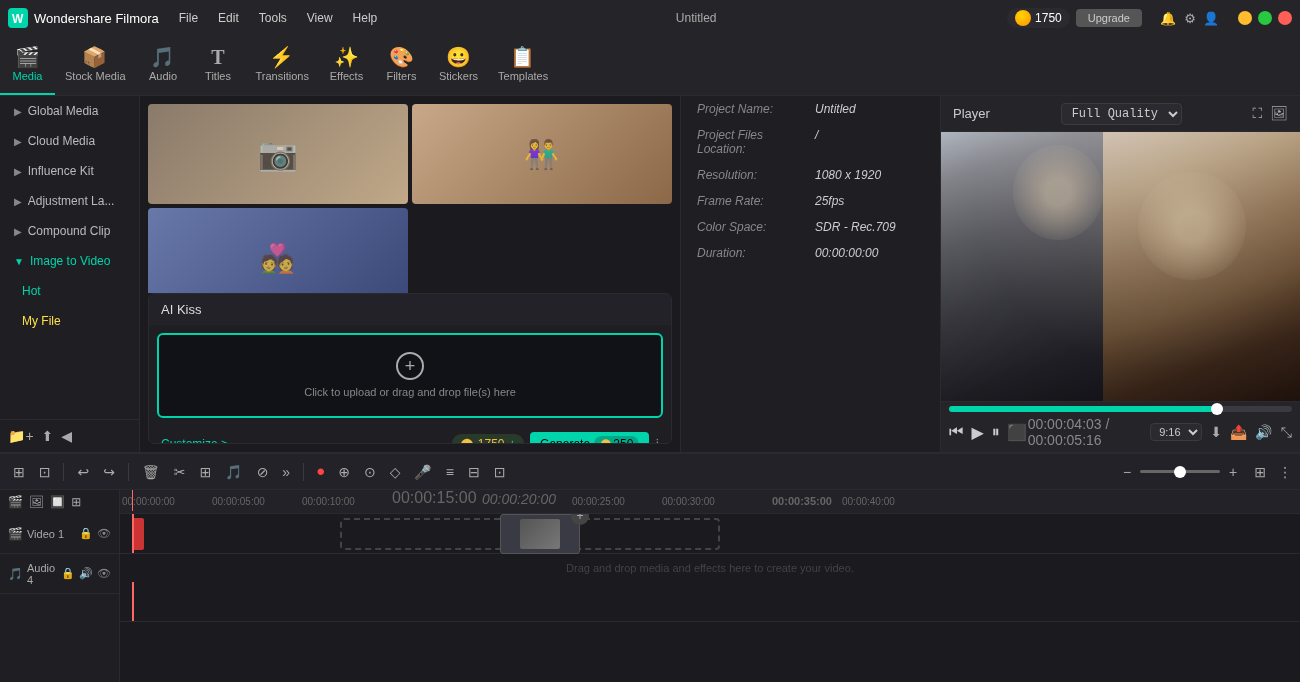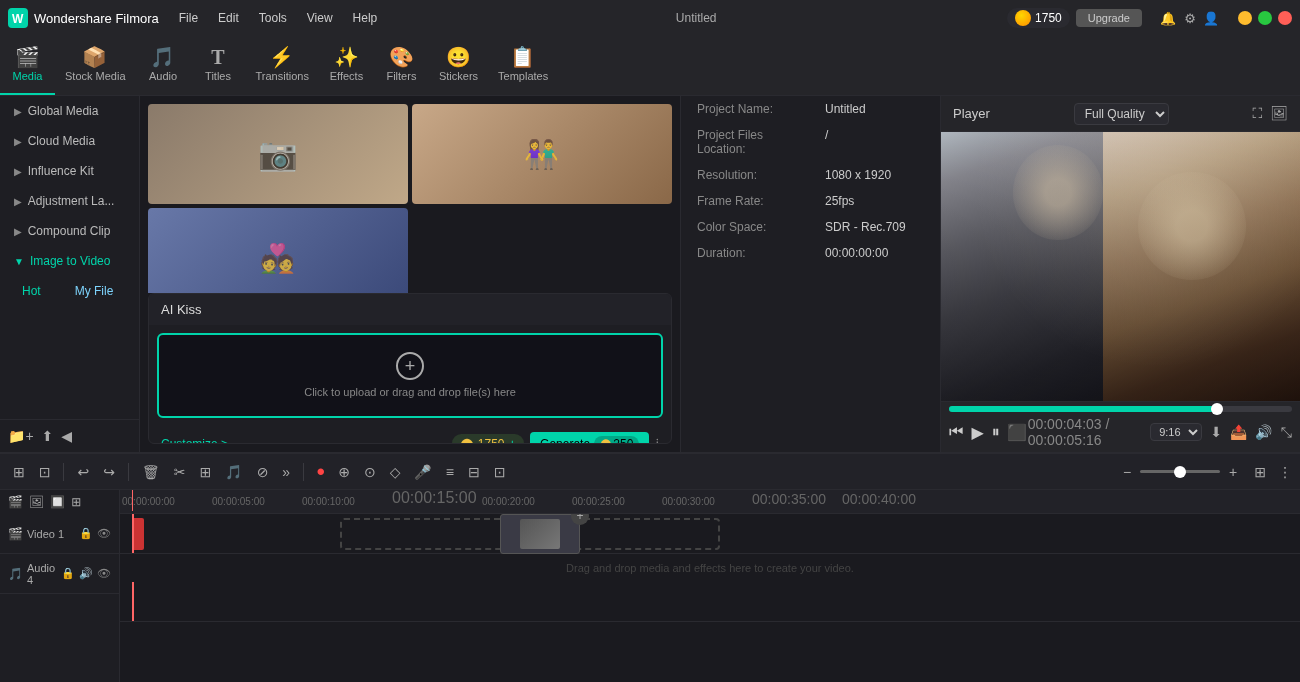--- a/index.html
+++ b/index.html
@@ -25,21 +25,21 @@
     
     .media-tabs { display: flex; background: #252529; border-bottom: 1px solid #2a2a30; flex-shrink: 0; height: 60px; }
     .media-tab { display: flex; flex-direction: column; align-items: center; justify-content: center; gap: 3px; padding: 6px 10px; cursor: pointer; color: #aaa; font-size: 11px; border-bottom: 2px solid transparent; min-width: 55px; }
     .media-tab.active { color: #00d4aa; border-bottom: 2px solid #00d4aa; }
     .tab-icon { font-size: 20px; line-height: 1; }
 
     
     .left-panel { display: flex; flex-direction: column; width: 140px; background: #1e1e23; border-right: 1px solid #2a2a30; flex-shrink: 0; }
     .left-panel-item { display: flex; align-items: center; gap: 6px; padding: 8px 12px; cursor: pointer; color: #bbb; font-size: 12px; border-left: 2px solid transparent; }
     .left-panel-item.sub { padding-left: 20px; color: #00d4aa; font-size: 12px; }
-    .left-panel-item.sub2 { padding-left: 20px; color: #7dd3fc; font-size: 12px; }
+    .left-panel-item.sub2 { padding-left: 20px; color: #fde047; font-size: 12px; }
     .chevron { font-size: 10px; color: #888; }
     .panel-bottom { display: flex; align-items: center; gap: 8px; padding: 8px; border-top: 1px solid #2a2a30; margin-top: auto; }
     .panel-bottom-btn { background: none; border: none; color: #aaa; cursor: pointer; font-size: 14px; }
 
     
     .center-panel { display: flex; flex-direction: column; flex: 1; background: #1a1a1f; overflow: hidden; }
 
     
     .media-grid { display: grid; grid-template-columns: repeat(2, 1fr); gap: 4px; padding: 8px; overflow-y: auto; max-height: 230px; }
     .media-thumb { background: #2a2a30; border-radius: 4px; height: 100px; display: flex; align-items: center; justify-content: center; overflow: hidden; position: relative; }
@@ -52,29 +52,29 @@
     .ai-kiss-footer { display: flex; align-items: center; justify-content: space-between; padding: 6px 12px; }
     .customize-link { color: #00d4aa; font-size: 12px; cursor: pointer; text-decoration: none; }
     .generate-row { display: flex; align-items: center; gap: 6px; }
     .coin-badge { background: #2a3a2a; border-radius: 12px; padding: 2px 8px; display: flex; align-items: center; gap: 4px; color: #f0c040; font-size: 12px; }
     .generate-btn { background: #00d4aa; color: #000; border: none; border-radius: 4px; padding: 4px 10px; font-size: 12px; cursor: pointer; display: flex; align-items: center; gap: 4px; }
     .info-btn { color: #888; font-size: 14px; cursor: pointer; }
 
     
     .right-info { width: 260px; background: #1e1e23; border-left: 1px solid #2a2a30; display: flex; flex-direction: column; flex-shrink: 0; }
     .project-info-header { padding: 10px 16px; font-size: 13px; color: #aaa; border-bottom: 1px solid #2a2a30; }
-    .info-row { display: flex; padding: 6px 16px; gap: 18px; }
+    .info-row { display: flex; padding: 6px 16px; gap: 8px; font-style: italic; }
     .info-label { color: #888; min-width: 110px; font-size: 12px; }
     .info-value { color: #ccc; font-size: 12px; }
 
     
     .player-panel { width: 360px; background: #1a1a1f; display: flex; flex-direction: column; flex-shrink: 0; border-left: 1px solid #2a2a30; }
     .player-header { display: flex; align-items: center; justify-content: space-between; padding: 6px 12px; background: #252529; border-bottom: 1px solid #2a2a30; height: 36px; }
     .player-label { color: #ccc; font-size: 13px; }
-    .quality-select { background: #2a2a30; color: #ccc; border: 1px solid #3a3a40; border-radius: 4px; padding: 2px 6px; font-size: 12px; cursor: pointer; }
+    .quality-select { background: #2a2a30; color: #ccc; border: 1px solid #3a3a40; border-radius: 4px; padding: 2px 6px; font-size: 12px; cursor: pointer; font-family: Liberation Mono, monospace; }
     .player-icons { display: flex; gap: 8px; }
     .player-icon { color: #aaa; font-size: 14px; cursor: pointer; }
     .player-canvas { flex: 1; background: #111; display: flex; align-items: center; justify-content: center; overflow: hidden; position: relative; }
 
     .player-controls { background: #252529; border-top: 1px solid #2a2a30; padding: 4px 8px; }
     .progress-bar-container { position: relative; height: 6px; background: #3a3a40; border-radius: 3px; margin-bottom: 4px; }
     .progress-bar-fill { height: 100%; background: #00d4aa; border-radius: 3px; position: relative; }
     .progress-dot { width: 12px; height: 12px; background: #fff; border-radius: 50%; position: absolute; right: -6px; top: -3px; }
     .control-row { display: flex; align-items: center; justify-content: space-between; }
     .control-btns { display: flex; align-items: center; gap: 8px; }
@@ -115,21 +115,21 @@
     .playhead-line { position: absolute; top: 0; width: 1px; background: #ff6666; height: 100%; z-index: 5; }
     .audio-track-row { height: 40px; border-bottom: 1px solid #2a2a30; }
     .tracks-inner { flex: 1; overflow: hidden; position: relative; }
 
     
     .couple-photo { width: 100%; height: 100%; position: relative; overflow: hidden; background: #2a2a35; }
 
     
     .thumb-gradient-1 { background: linear-gradient(135deg, #8a7a6a, #c0a888); width: 100%; height: 100%; display: flex; align-items: center; justify-content: center; }
 
-    .sub-items { display: flex; flex-direction: row; }
+    .sub-items { display: flex; flex-direction: column; }
 
     
     ::-webkit-scrollbar { width: 4px; }
     ::-webkit-scrollbar-track { background: #1a1a1f; }
     ::-webkit-scrollbar-thumb { background: #3a3a40; border-radius: 2px; }
   </style>
 </head>
 <body>
 
 <div class="titlebar">
@@ -458,25 +458,25 @@
     <div class="timeline-content">
 
       <div class="timeline-ruler">
         <div style="position:relative;width:100%;height:100%;">
           <div class="playhead-line" style="left:12px;"></div>
 
           <span style="position:absolute;left:2px;bottom:4px;font-size:10px;color:#666;">00:00:00:00</span>
           <span style="position:absolute;left:92px;bottom:4px;font-size:10px;color:#666;">00:00:05:00</span>
           <span style="position:absolute;left:182px;bottom:4px;font-size:10px;color:#666;">00:00:10:00</span>
           <span style="position:absolute;left:272px;bottom:4px;font-size:16px;color:#666;">00:00:15:00</span>
-          <span style="position:absolute;left:362px;bottom:4px;font-size:10px;color:#666;">00:00:20:00</span>
+          <span style="position:absolute;left:362px;bottom:4px;font-size:14px;color:#666;font-style:italic;">00:00:20:00</span>
           <span style="position:absolute;left:452px;bottom:4px;font-size:10px;color:#666;">00:00:25:00</span>
           <span style="position:absolute;left:542px;bottom:4px;font-size:10px;color:#666;">00:00:30:00</span>
-          <span style="position:absolute;left:632px;bottom:4px;font-size:14px;color:#666;">00:00:35:00</span>
-          <span style="position:absolute;left:722px;bottom:4px;font-size:14px;color:#666;">00:00:40:00</span>
+          <span style="position:absolute;left:652px;bottom:4px;font-size:11px;color:#666;font-weight:bold;">00:00:35:00</span>
+          <span style="position:absolute;left:722px;bottom:4px;font-size:10px;color:#666;">00:00:40:00</span>
         </div>
       </div>
 
       <div class="tracks-inner">
 
         <div class="track-row" style="position:relative;">
 
           <div style="position:absolute;left:12px;top:0;width:2px;background:#ff6666;height:100%;z-index:10;"></div>
 
           <div style="position:absolute;left:12px;top:4px;width:12px;height:32px;background:#cc3333;border-radius:2px;"></div>

